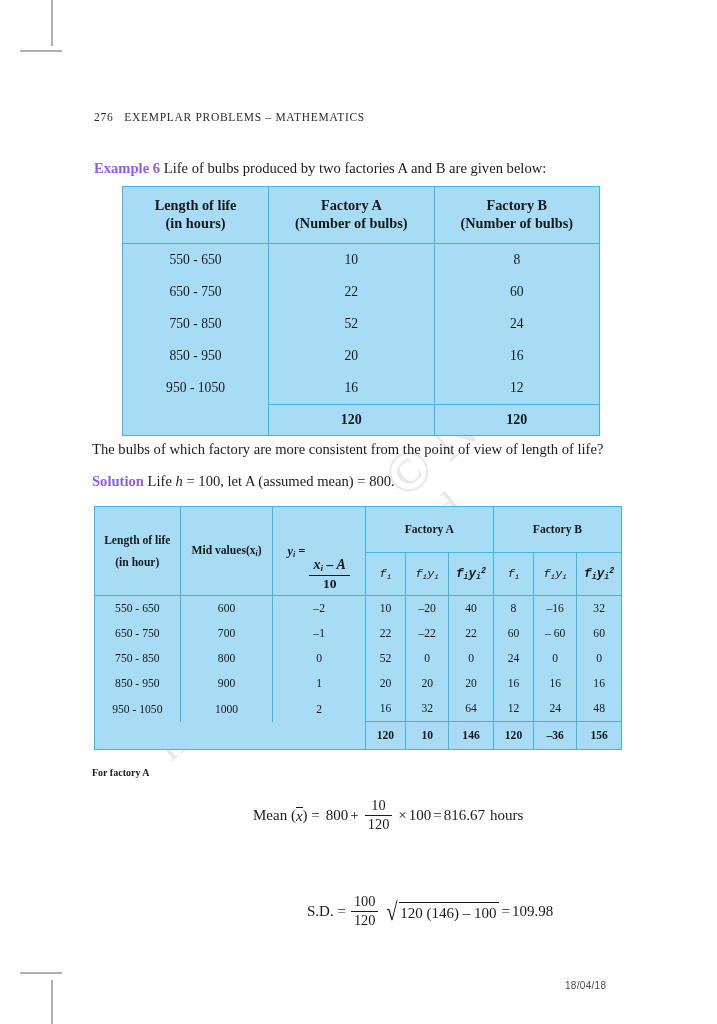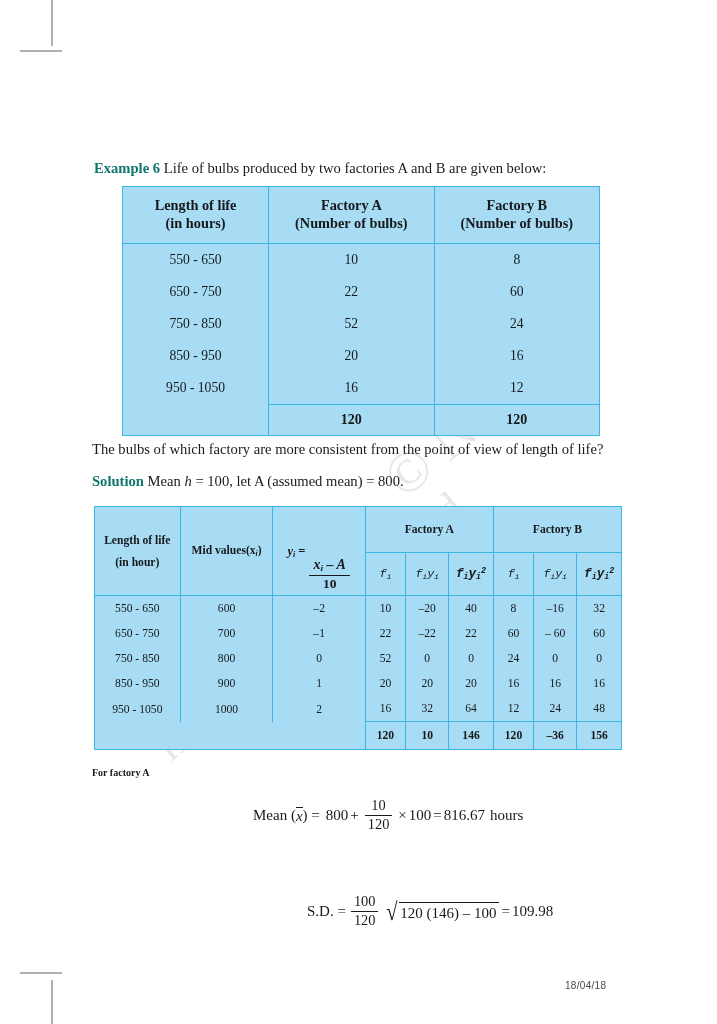--- a/index.html
+++ b/index.html
@@ -76,21 +76,21 @@
   }
   .running-head .pageno { margin-right: 11px; }
 
   .para {
     position: absolute;
     font-size: 14.6px;
     color: #1a1a1a;
     line-height: 1.35;
   }
   .accent {
-    color: #0f766e;
+    color: #8b5cf6;
     font-weight: bold;
     text-align: right;
   }
   .ital { font-style: italic; }
 
   .example-line { left: 94px; top: 159px; }
   .question-line { left: 92px; top: 440px; }
   .solution-line { left: 92px; top: 472px; }
   .for-factory  { left: 92px; top: 766px; font-weight: bold; font-size: 10px; }
 
@@ -263,20 +263,23 @@
 <div class="crop-mark crop-h-bot"></div>
 <div class="crop-mark crop-v-bot"></div>
 
 <div class="watermark">
   <span class="wm-text wm-line1">© NCERT</span>
   <span class="wm-text wm-line2">not to be republished</span>
 </div>
 
 <div class="page">
 
+  <div class="running-head">
+    <span class="pageno">276</span><span>EXEMPLAR PROBLEMS – MATHEMATICS</span>
+  </div>
 
   <div class="para example-line">
     <span class="accent">Example 6</span>
     <span>Life of bulbs produced by two factories A and B are given below:</span>
   </div>
 
   <table id="table-one">
     <thead>
       <tr>
         <th class="t1-col-a">
@@ -324,21 +327,21 @@
         <td>120</td>
         <td>120</td>
       </tr>
     </tbody>
   </table>
 
   <div class="para question-line">The bulbs of which factory are more consistent from the point of view of length of life?</div>
 
   <div class="para solution-line">
     <span class="accent">Solution</span>
-    <span>Mean </span><span class="ital">h</span><span> = 100, let A (assumed mean) = 800.</span>
+    <span>Life </span><span class="ital">h</span><span> = 100, let A (assumed mean) = 800.</span>
   </div>
 
   <table id="table-two">
     <thead>
       <tr>
         <th class="c-range hdr-tall" rowspan="2">
           <div>Length of life</div>
           <div style="margin-top:9px">(in hour)</div>
         </th>
         <th class="c-mid" rowspan="2">

